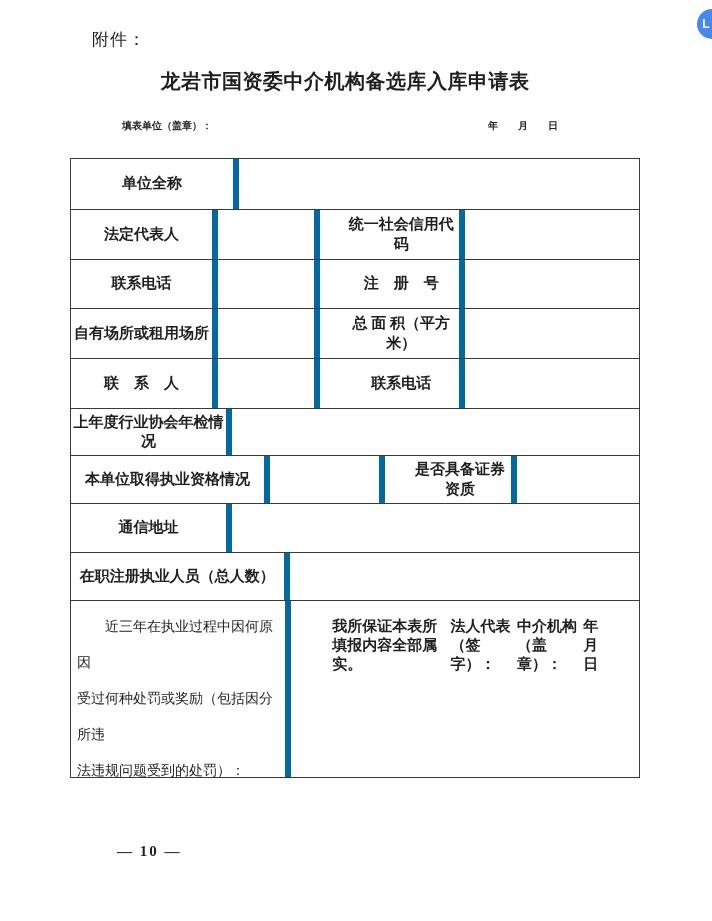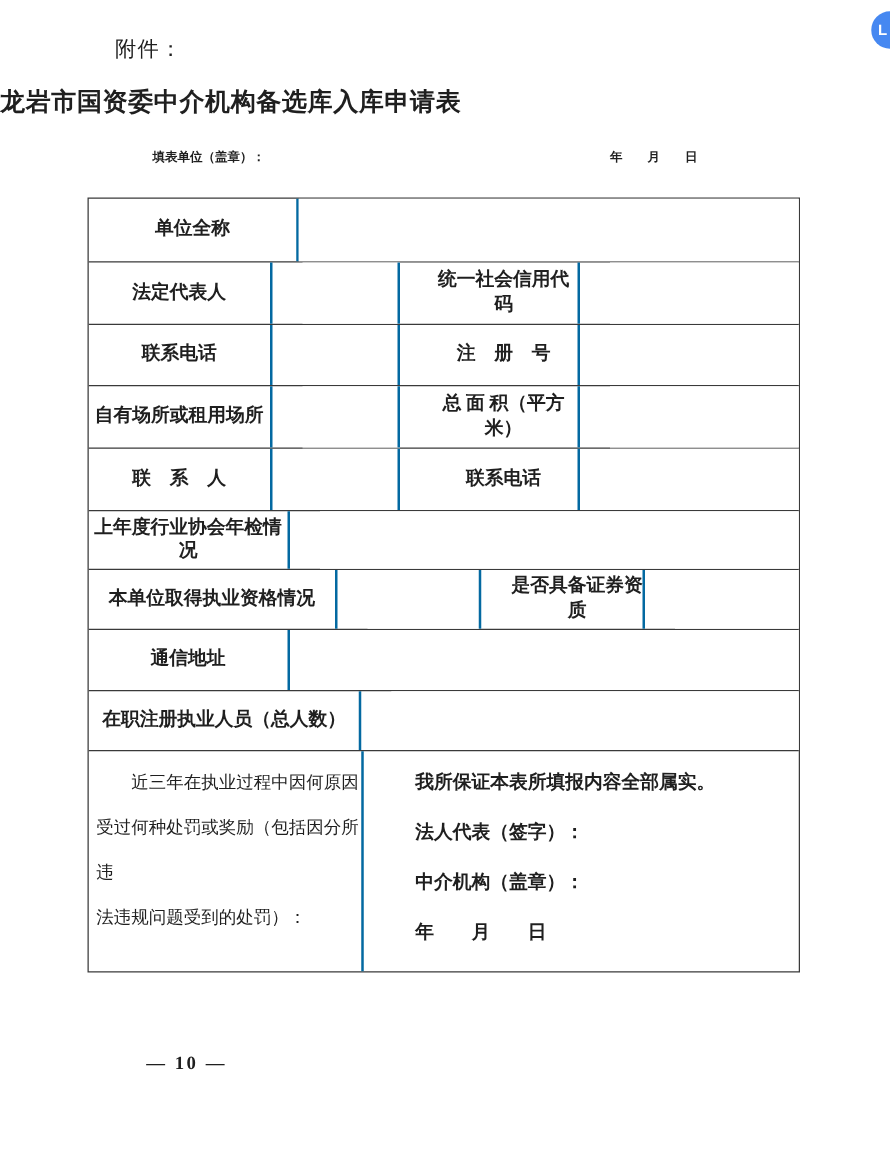--- a/index.html
+++ b/index.html
@@ -10,59 +10,59 @@
     overflow:hidden;
     font-family:"Liberation Serif","DejaVu Serif",serif;
     color:#1f1f1f;
   }
   .attachment{
     position:absolute;left:92px;top:28px;
     font-size:17px;font-weight:400;letter-spacing:1px;
   }
   .doc-title{
     position:absolute;left:0;top:68px;width:690px;
-    text-align:left;font-size:20px;font-weight:700;letter-spacing:0.5px;
+    text-align:center;font-size:20px;font-weight:700;letter-spacing:0.5px;
   }
   .form-header{position:absolute;left:0;top:119px;width:712px;height:22px;font-size:10px;font-weight:700;}
   .fill-unit{position:absolute;left:122px;top:0;}
   .header-date{position:absolute;left:488px;top:0;}
   .form-table{
     position:absolute;left:70px;top:158px;width:570px;
     border:1px solid #3a3a3a;
     box-sizing:border-box;
     font-size:15px;
   }
   .tr{display:flex;box-sizing:border-box;}
   .tr + .tr{border-top:1px solid #3a3a3a;gap:24px;}
   .td{
     box-sizing:border-box;
     display:flex;align-items:center;justify-content:center;
     text-align:center;
   }
-  .td.bordered{border-right:2px solid #0369a1;}
+  .td.bordered{border-right:6px solid #0369a1;}
   .label{font-weight:600;line-height:1.3;}
   .value-cell{background:#ffffff;}
   
   .h50{height:50px}.h49{height:49px}.h48{height:48px}.h47{height:47px}
   .h177{height:177px}
   
   .w168{width:168px}.w89{width:89px}.w138{width:138px}.w173{width:173px}
   .w400{width:400px}
   .w228{width:228px}.w104{width:104px}.w123{width:123px}.w113{width:113px}
   .w340{width:340px}.w230{width:230px}.w338{width:338px}
   .penalty-label{
     align-items:flex-start;justify-content:flex-start;
     text-align:left;
     padding:8px 2px 0 6px;
     font-size:14px;font-weight:400;
     line-height:36px;
     white-space:pre-line;
   }
   .declaration{
-    flex-direction:column;
+    flex-direction:row;
     align-items:flex-start;justify-content:flex-start;
     text-align:left;
     padding:16px 4px 0 17px;
     row-gap:21px;
     font-weight:600;
   }
   .declaration .decl-line{line-height:19px;}
   .page-number{
     position:absolute;left:117px;top:843px;
     font-size:15px;letter-spacing:2px;font-weight:bold;

